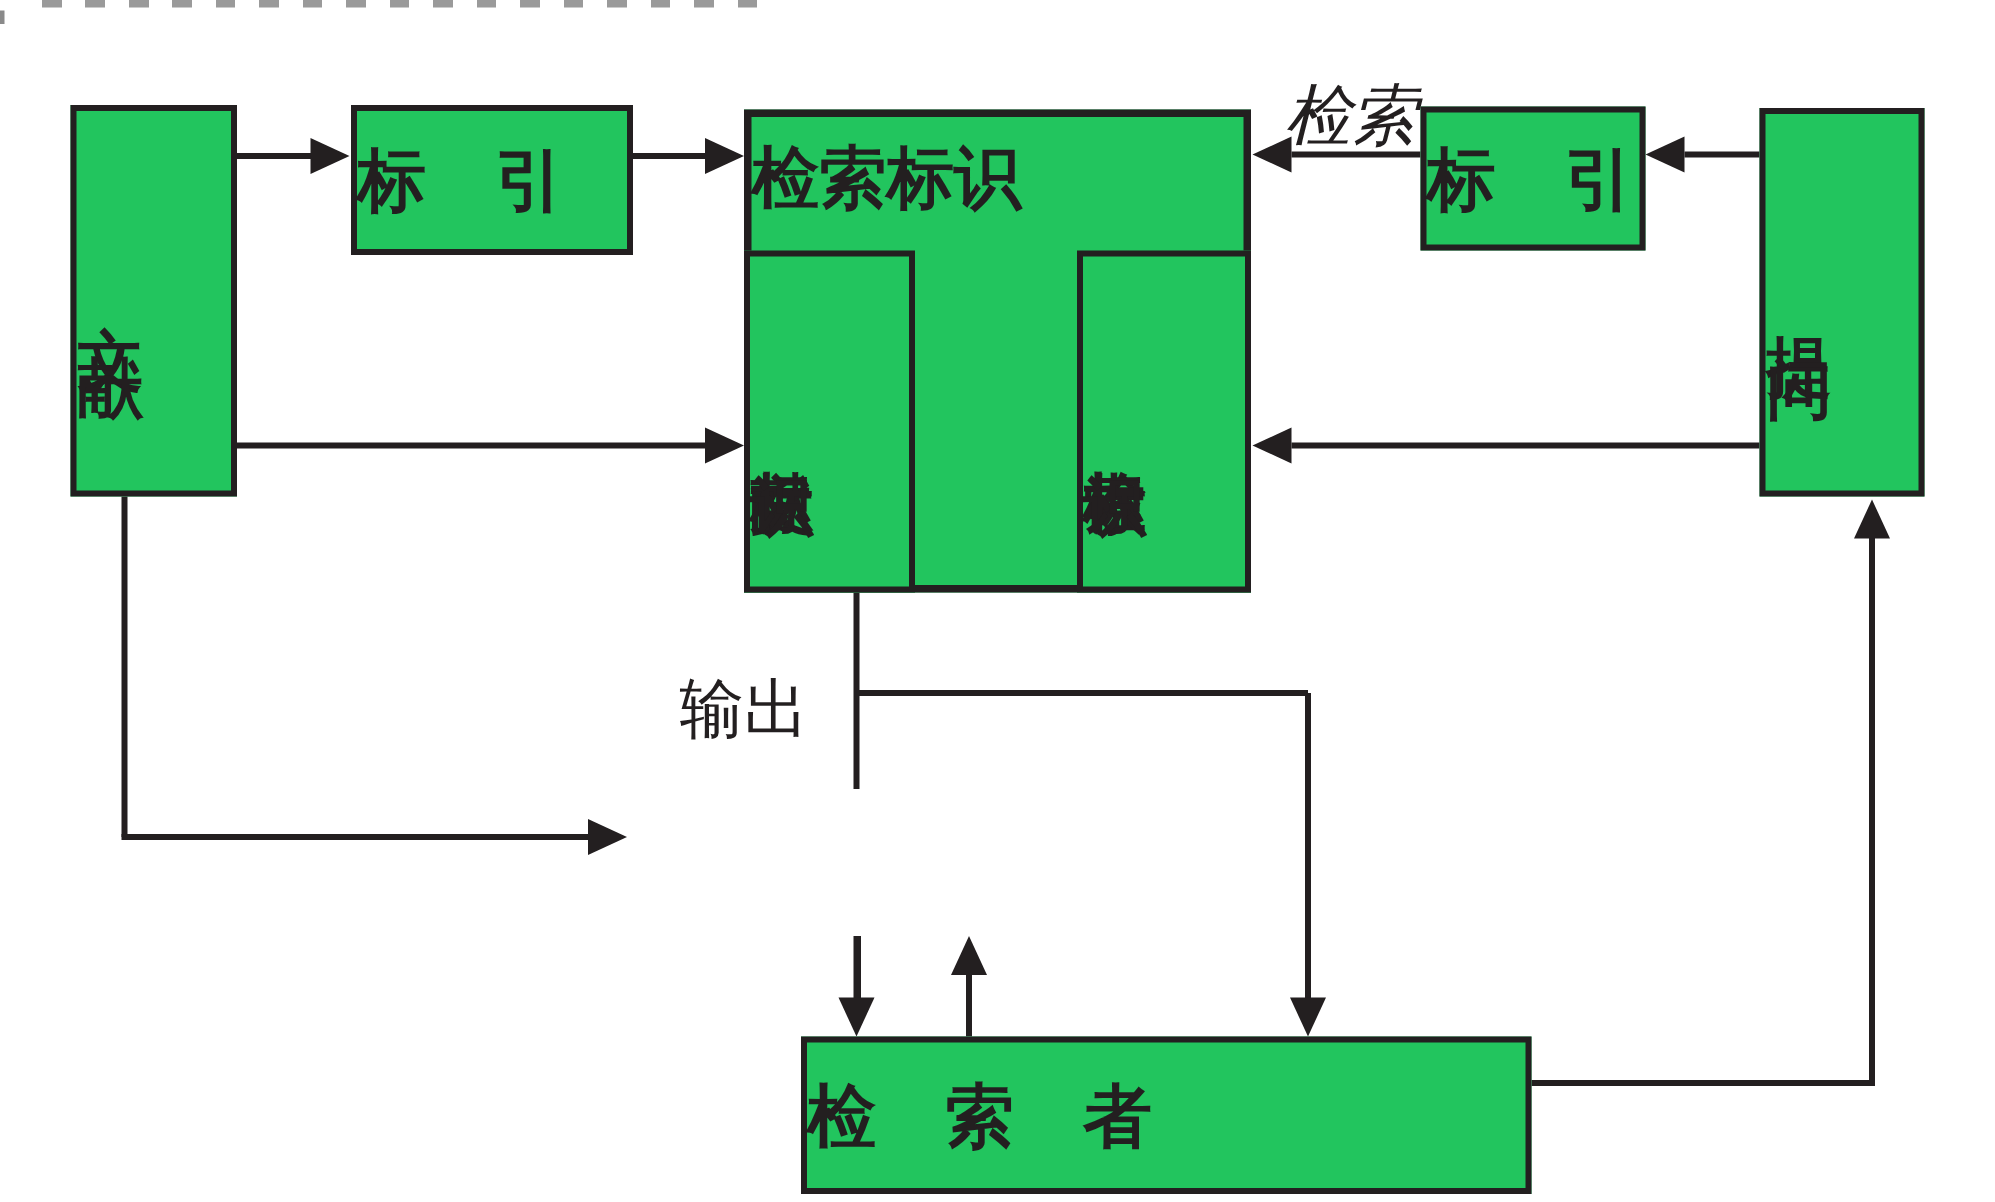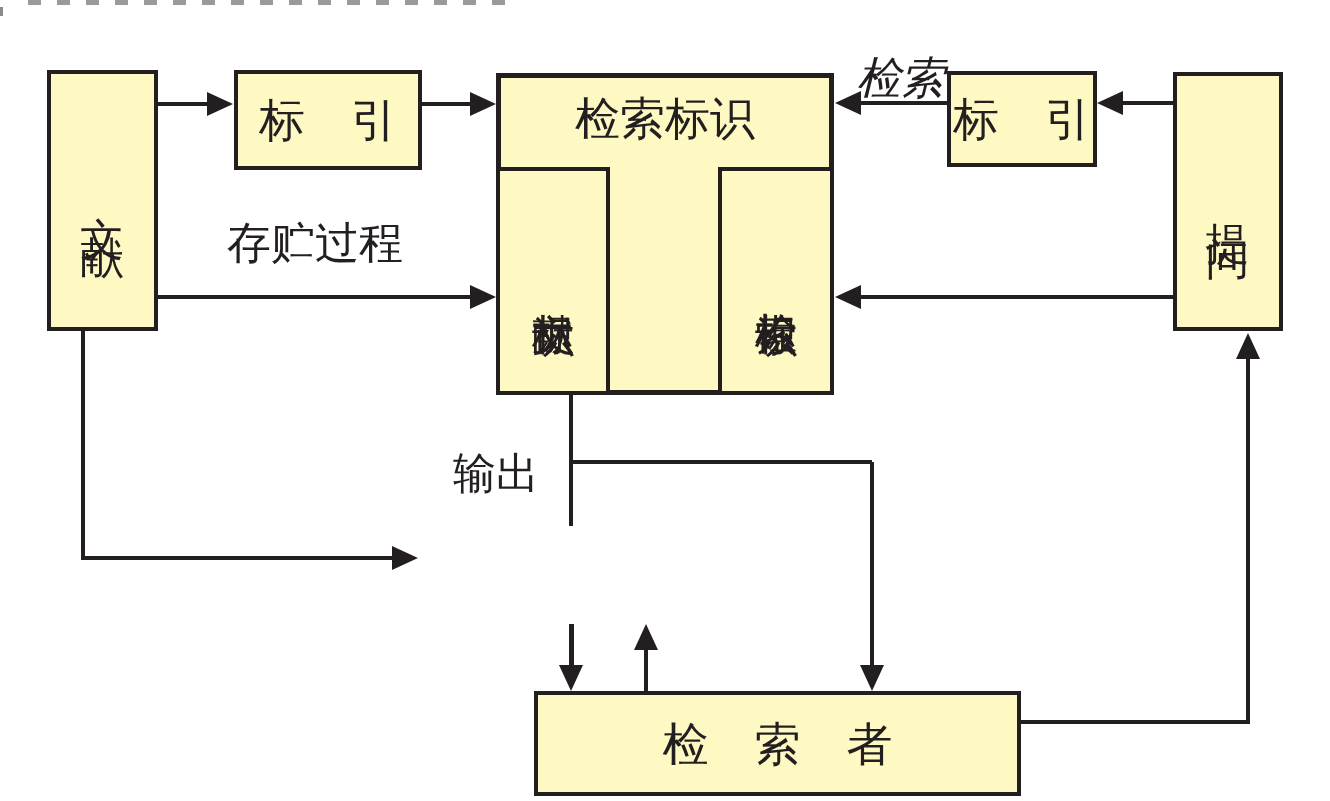--- a/index.html
+++ b/index.html
@@ -3,23 +3,23 @@
 <meta charset="utf-8">
 <style>
   :root{ --ink:#231f20; }
   html,body{ margin:0; padding:0; background:#fff; }
   #canvas{
     position:relative; width:1330px; height:801px; background:#ffffff;
     font-family:"DejaVu Serif","Liberation Serif",serif;
     color:var(--ink); overflow:hidden;
   }
   .box{
-    position:absolute; border:4px solid var(--ink); background:#fef9c3;
-    display:flex; align-items:center; justify-content:center;
-    box-sizing:border-box; z-index:3;
+    position:absolute; border:4px solid var(--ink); background:#22c55e;
+    display:flex; align-items:center; 
+    box-sizing:border-box; z-index:3;font-weight:bold;
   }
   .box-label{ font-size:46px; line-height:1; white-space:pre; }
   .vtext{
     writing-mode:vertical-rl; text-orientation:upright; line-height:1;
     white-space:pre;
   }
   .hline,.vline{ position:absolute; background:var(--ink); z-index:2; }
   .ah{ position:absolute; width:0; height:0; z-index:2; }
   .ah-right{ border-top:12px solid transparent; border-bottom:12px solid transparent; border-left:26px solid var(--ink); }
   .ah-left { border-top:12px solid transparent; border-bottom:12px solid transparent; border-right:26px solid var(--ink); }
@@ -66,21 +66,20 @@
 
   <div class="box" style="left:1173px; top:72px; width:110px; height:259px;">
     <div class="vtext" style="font-size:44px; letter-spacing:14px;">提问</div>
   </div>
 
 
   <div class="box" style="left:534px; top:691px; width:487px; height:105px;">
     <div class="box-label">检　索　者</div>
   </div>
 
-  <div class="flabel" style="left:215px; top:221px; width:200px;">存贮过程</div>
   <div class="flabel" style="left:853px; top:56px; width:95px; font-size:44px;font-style:italic;">检索</div>
   <div class="flabel" style="left:444px; top:452px; width:95px; font-size:43px;text-align:right;">输出</div>
 
   <div class="hline" style="left:158px; top:102px; width:50px; height:4px;"></div>
   <div class="ah ah-right" style="left:207px; top:92px;"></div>
 
   <div class="hline" style="left:422px; top:102px; width:49px; height:4px;"></div>
   <div class="ah ah-right" style="left:470px; top:92px;"></div>
 
   <div class="hline" style="left:158px; top:295px; width:313px; height:4px;"></div>

